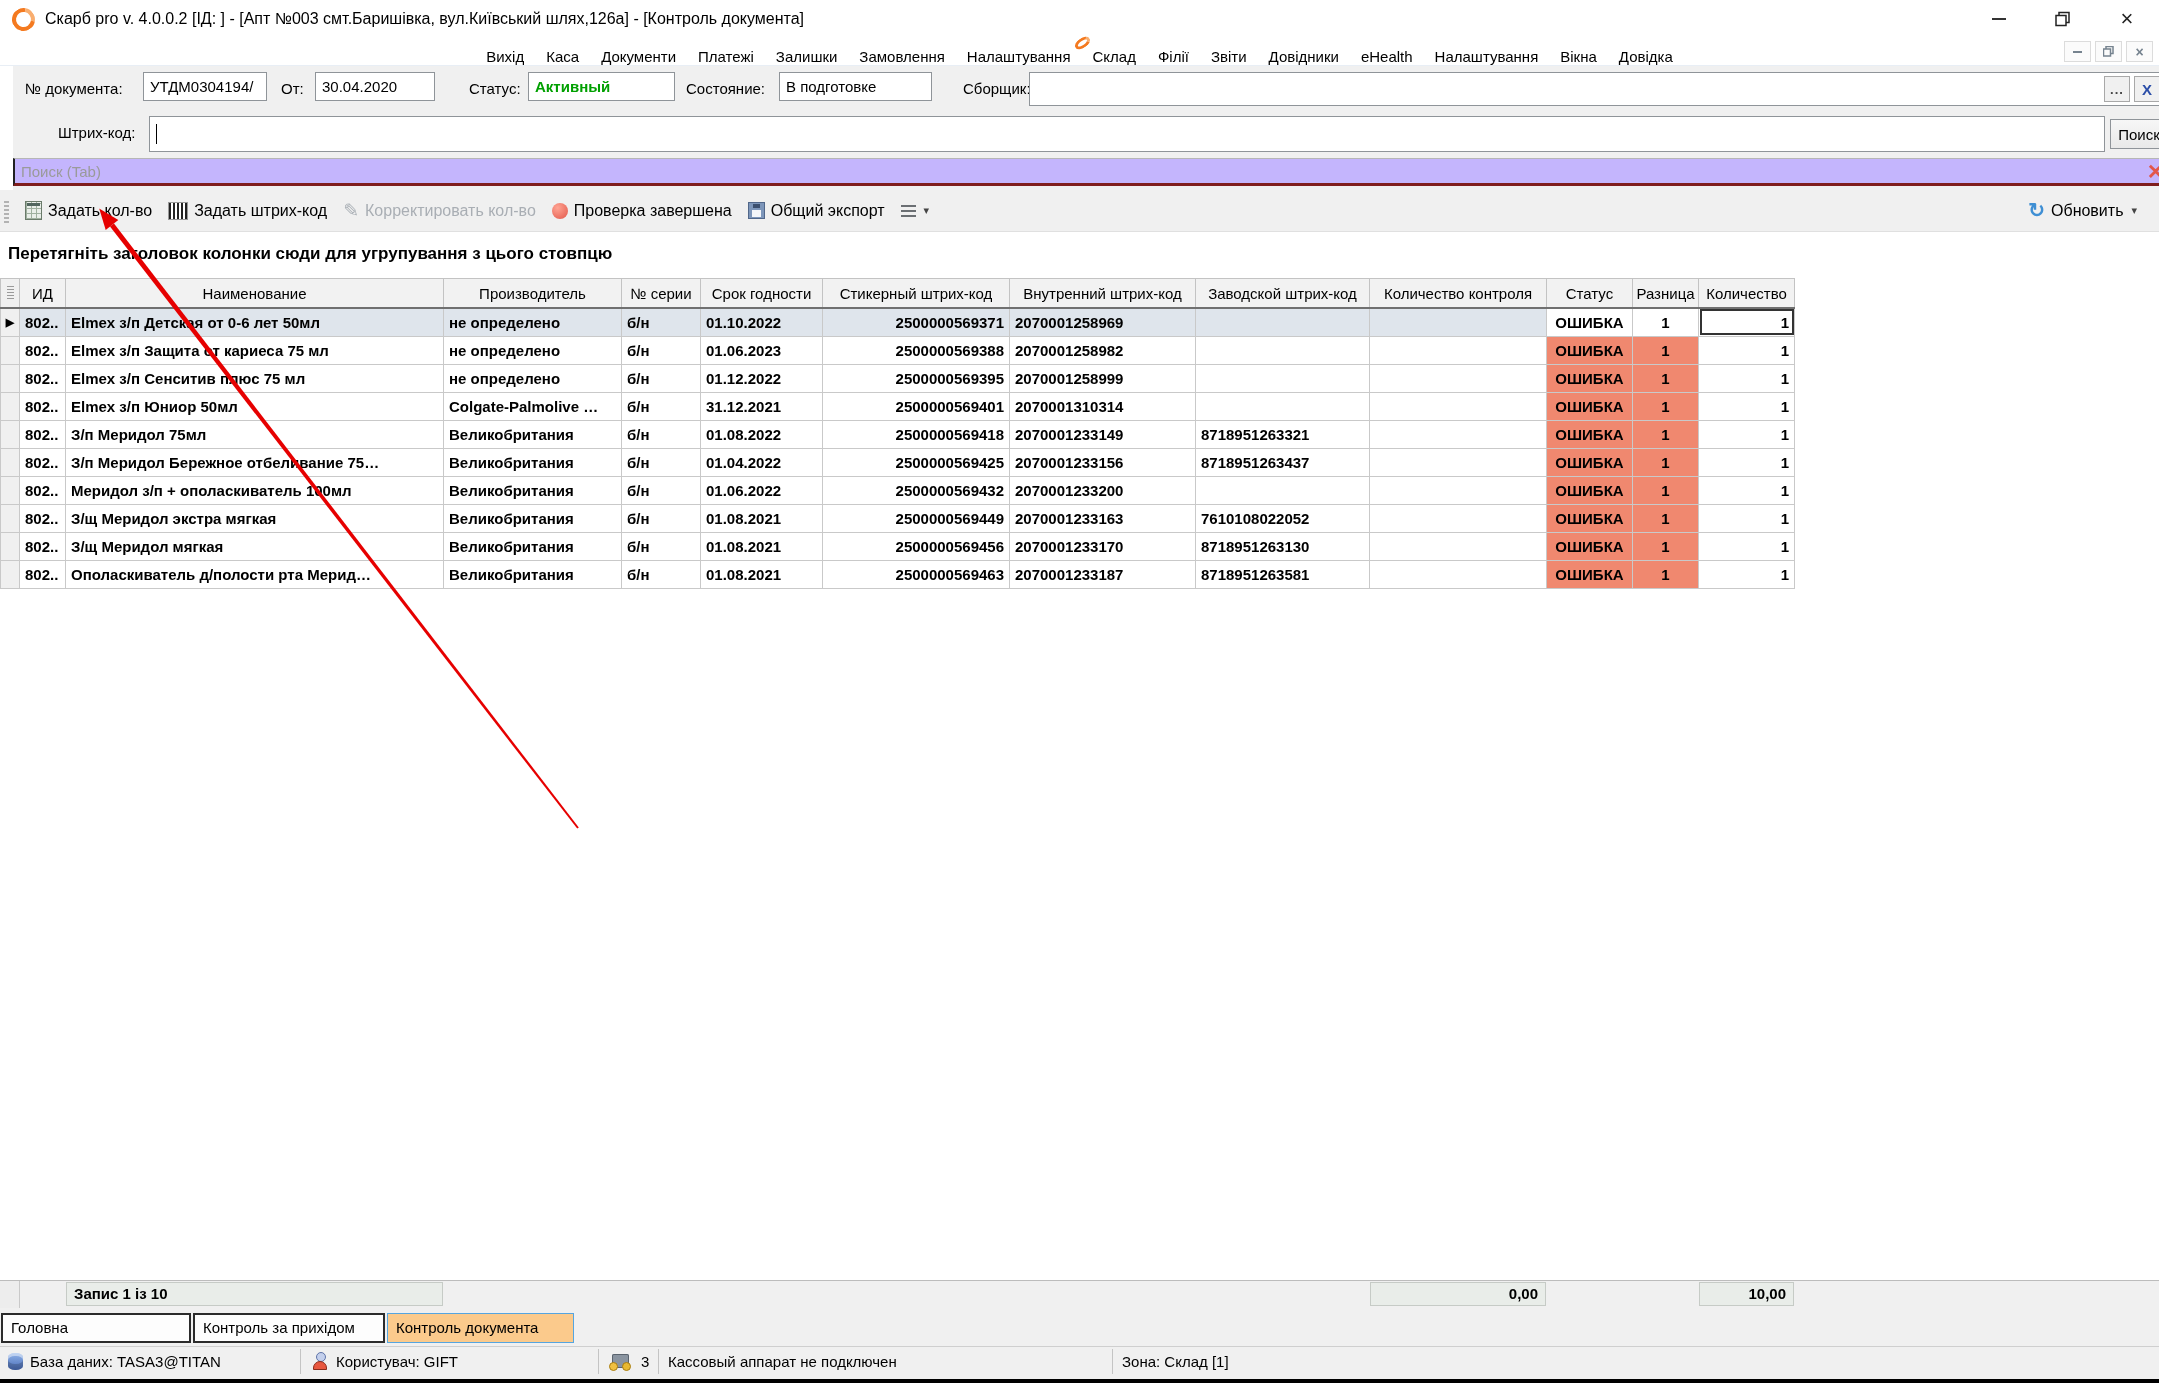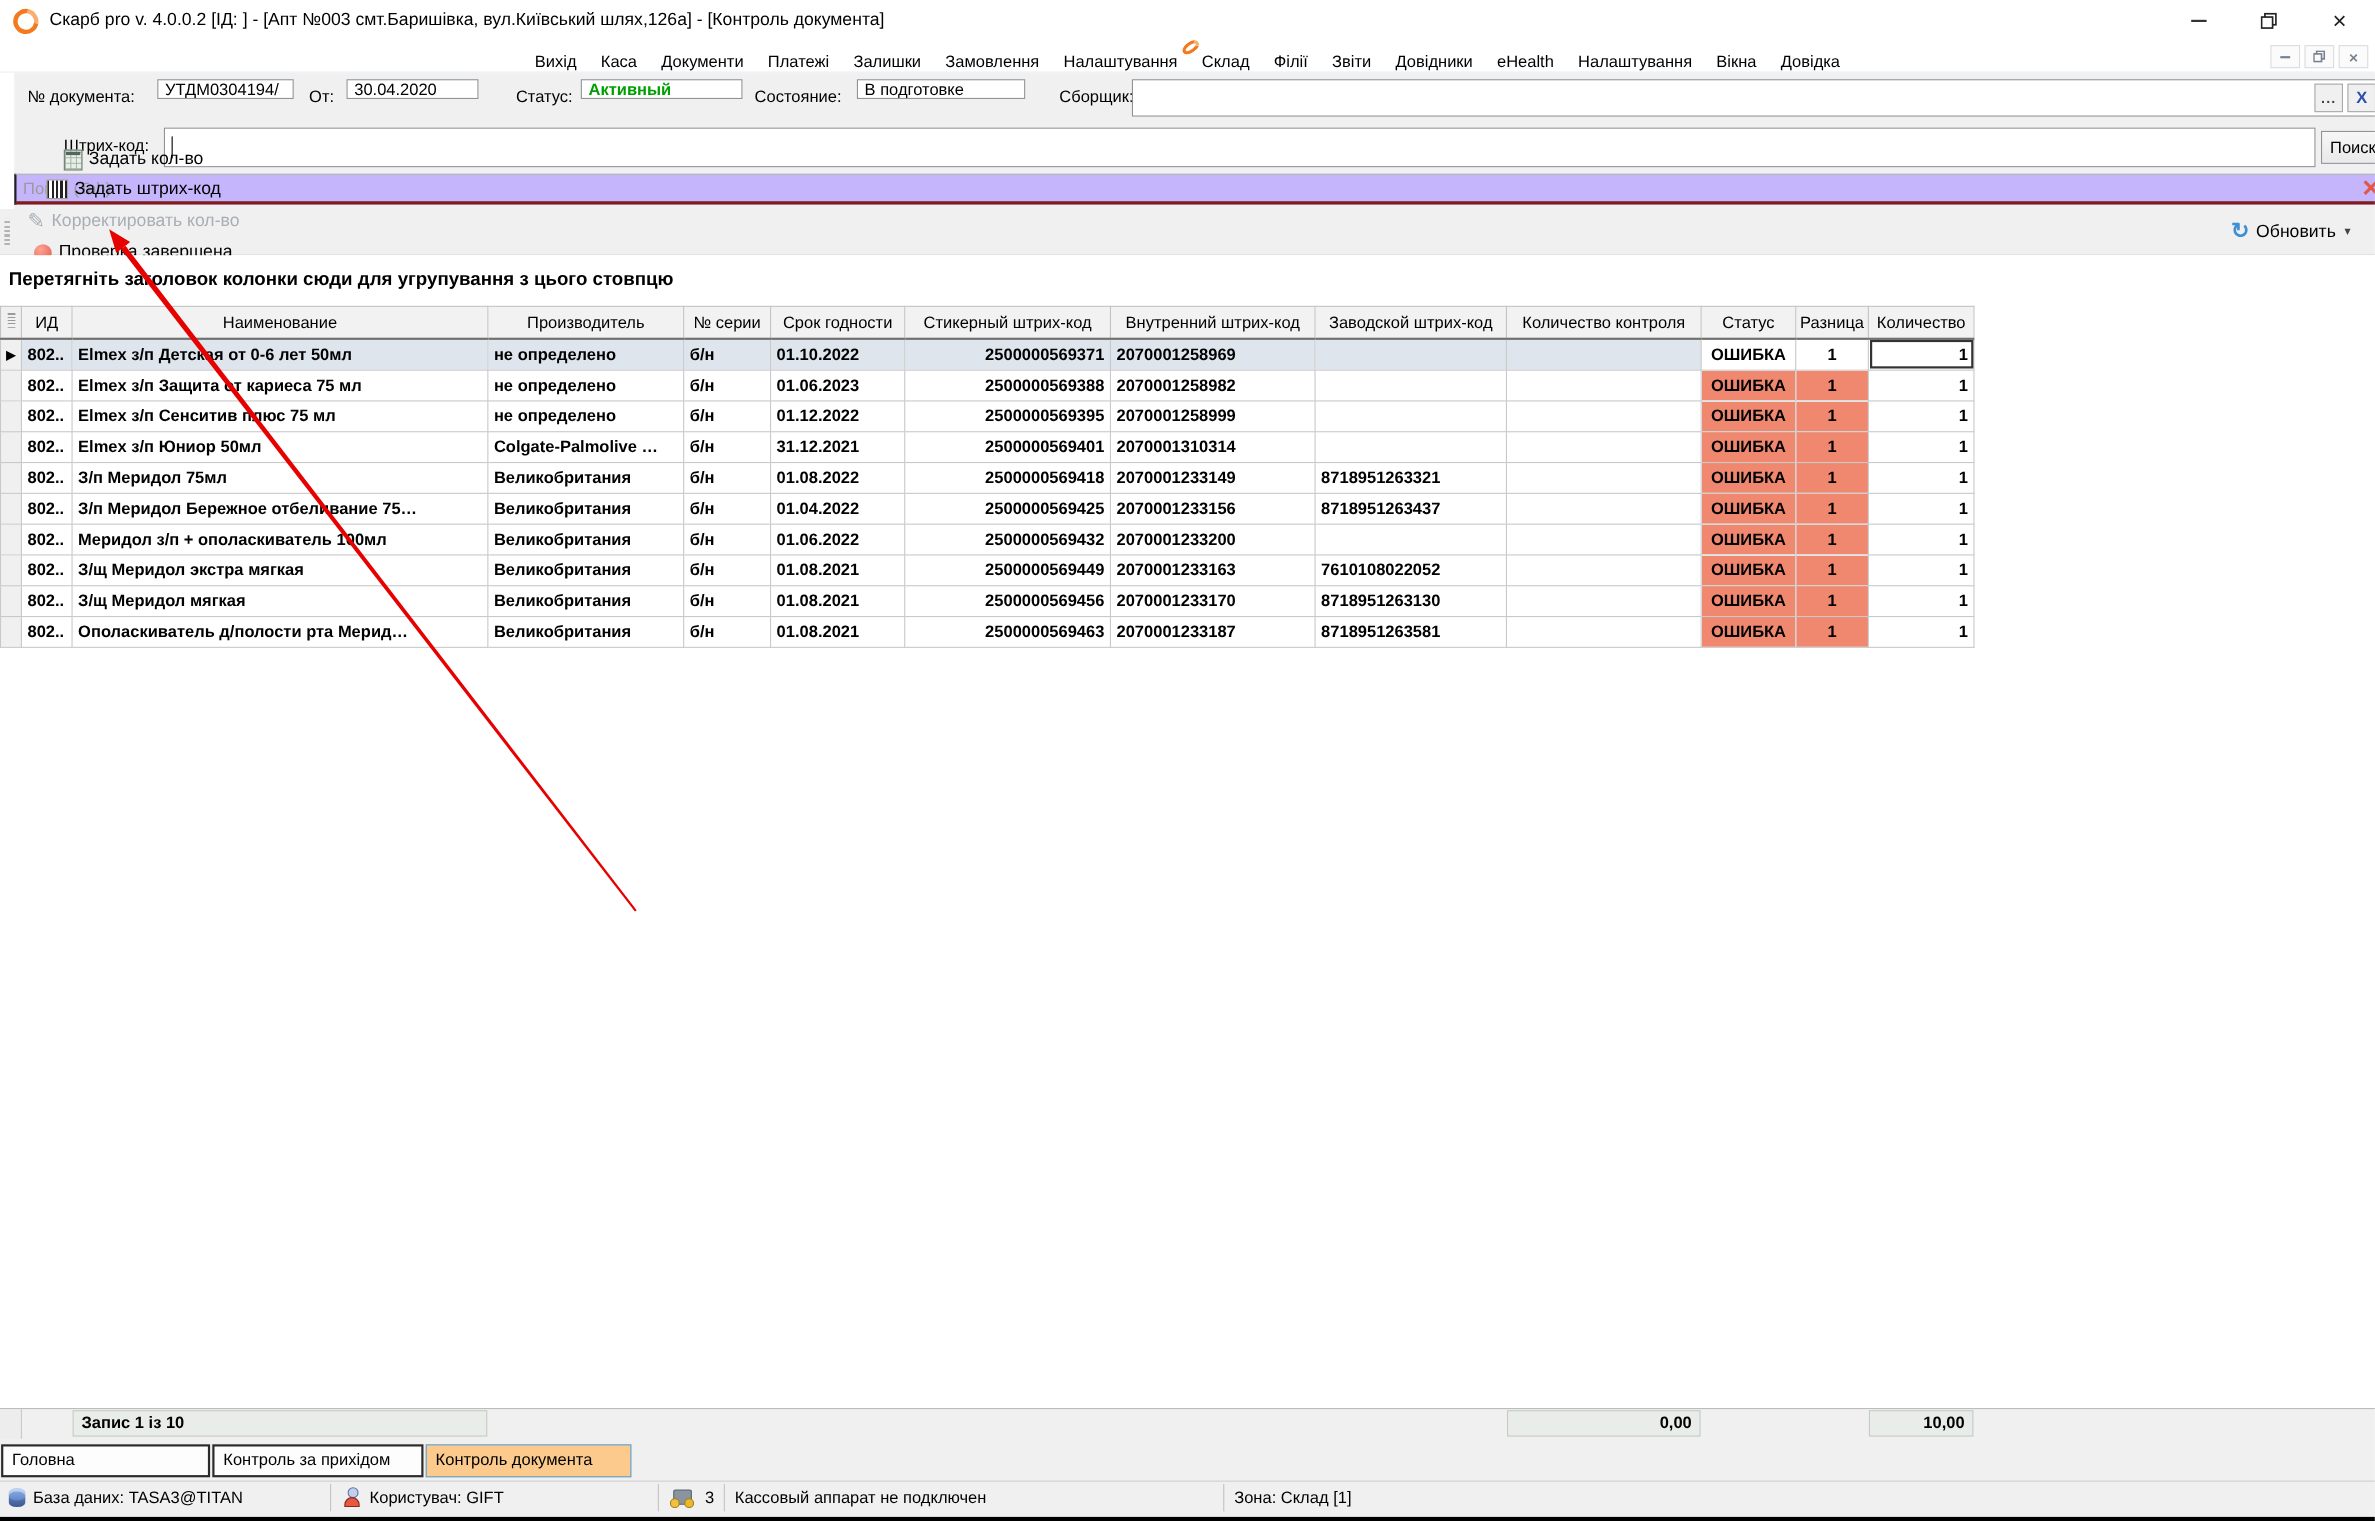--- a/index.html
+++ b/index.html
@@ -22,21 +22,21 @@
   .menubar .logo-ring{width:11px;height:11px;border-width:3px;margin:0 4px 0 10px;}
   #menu{display:flex;align-items:center;}
   .menu-item{padding:0 11px;cursor:default;white-space:nowrap;}
   .mdi-controls{position:absolute;right:6px;top:3px;display:flex;gap:4px;}
   .mdi-btn{width:27px;height:21px;background:#fbfbfb;border:1px solid #dcdcdc;color:#76838f;
     display:flex;align-items:center;justify-content:center;font-size:14px;font-weight:bold;box-sizing:border-box;}
   .mdi-min{display:inline-block;width:9px;border-top:2px solid #76838f;}
   
   .form-area{position:absolute;left:0;top:66px;width:2159px;height:124px;background:#f0f0f0;margin-left:13px;}
   .lbl{position:absolute;font-size:15px;line-height:34px;white-space:nowrap;}
-  .inp{position:absolute;height:18px;background:#fff;border:1px solid #8f9499;box-sizing:border-box;
+  .inp{position:absolute;height:29px;background:#fff;border:1px solid #8f9499;box-sizing:border-box;
     font-family:"Liberation Sans",sans-serif;font-size:15px;padding:0 6px;outline:none;}
   .status-active{color:#00a000;font-weight:bold;}
   .collector-wrap{position:absolute;left:1016px;top:6px;width:1136px;height:34px;background:#fff;
     border:1px solid #8f9499;box-sizing:border-box;}
   .mini-btn{position:absolute;top:3px;width:26px;height:26px;background:#f0f0f0;border:1px solid #a8a8a8;
     box-sizing:border-box;display:flex;align-items:center;justify-content:center;font-size:13px;color:#444;}
   .dots-btn{right:34px;letter-spacing:1px;font-weight:bold;}
   .x-btn{right:4px;color:#2b4ea8;font-weight:bold;font-size:15px;}
   .caret-bar{position:absolute;left:6px;top:7px;width:1px;height:20px;background:#000;}
   .search-btn{position:absolute;left:2097px;top:3px;width:58px;height:30px;background:linear-gradient(#f7f7f7,#e9e9e9);
@@ -198,21 +198,21 @@
     <span class="caret-bar"></span>
   </div>
   <div class="search-btn" style="top:53px;">Поиск</div>
 
   <input class="quick-search" placeholder="Поиск (Tab)" style="">
   <span class="qs-clear">✕</span>
 </div>
 
 <div class="toolbar">
   <span class="grip"></span>
-  <span id="toolbar-items" style="display:flex;align-items:center;flex-direction:column;">
+  <span id="toolbar-items" style="display:flex;align-items:center;">
       <span class="titem">
         <span class="icon calculator-icon"></span>
         <span>Задать кол-во</span>
       </span>
       <span class="titem">
         <span class="icon barcode-icon"></span>
         <span>Задать штрих-код</span>
       </span>
       <span class="titem disabled">
         <span class="icon pencil-icon"></span>

